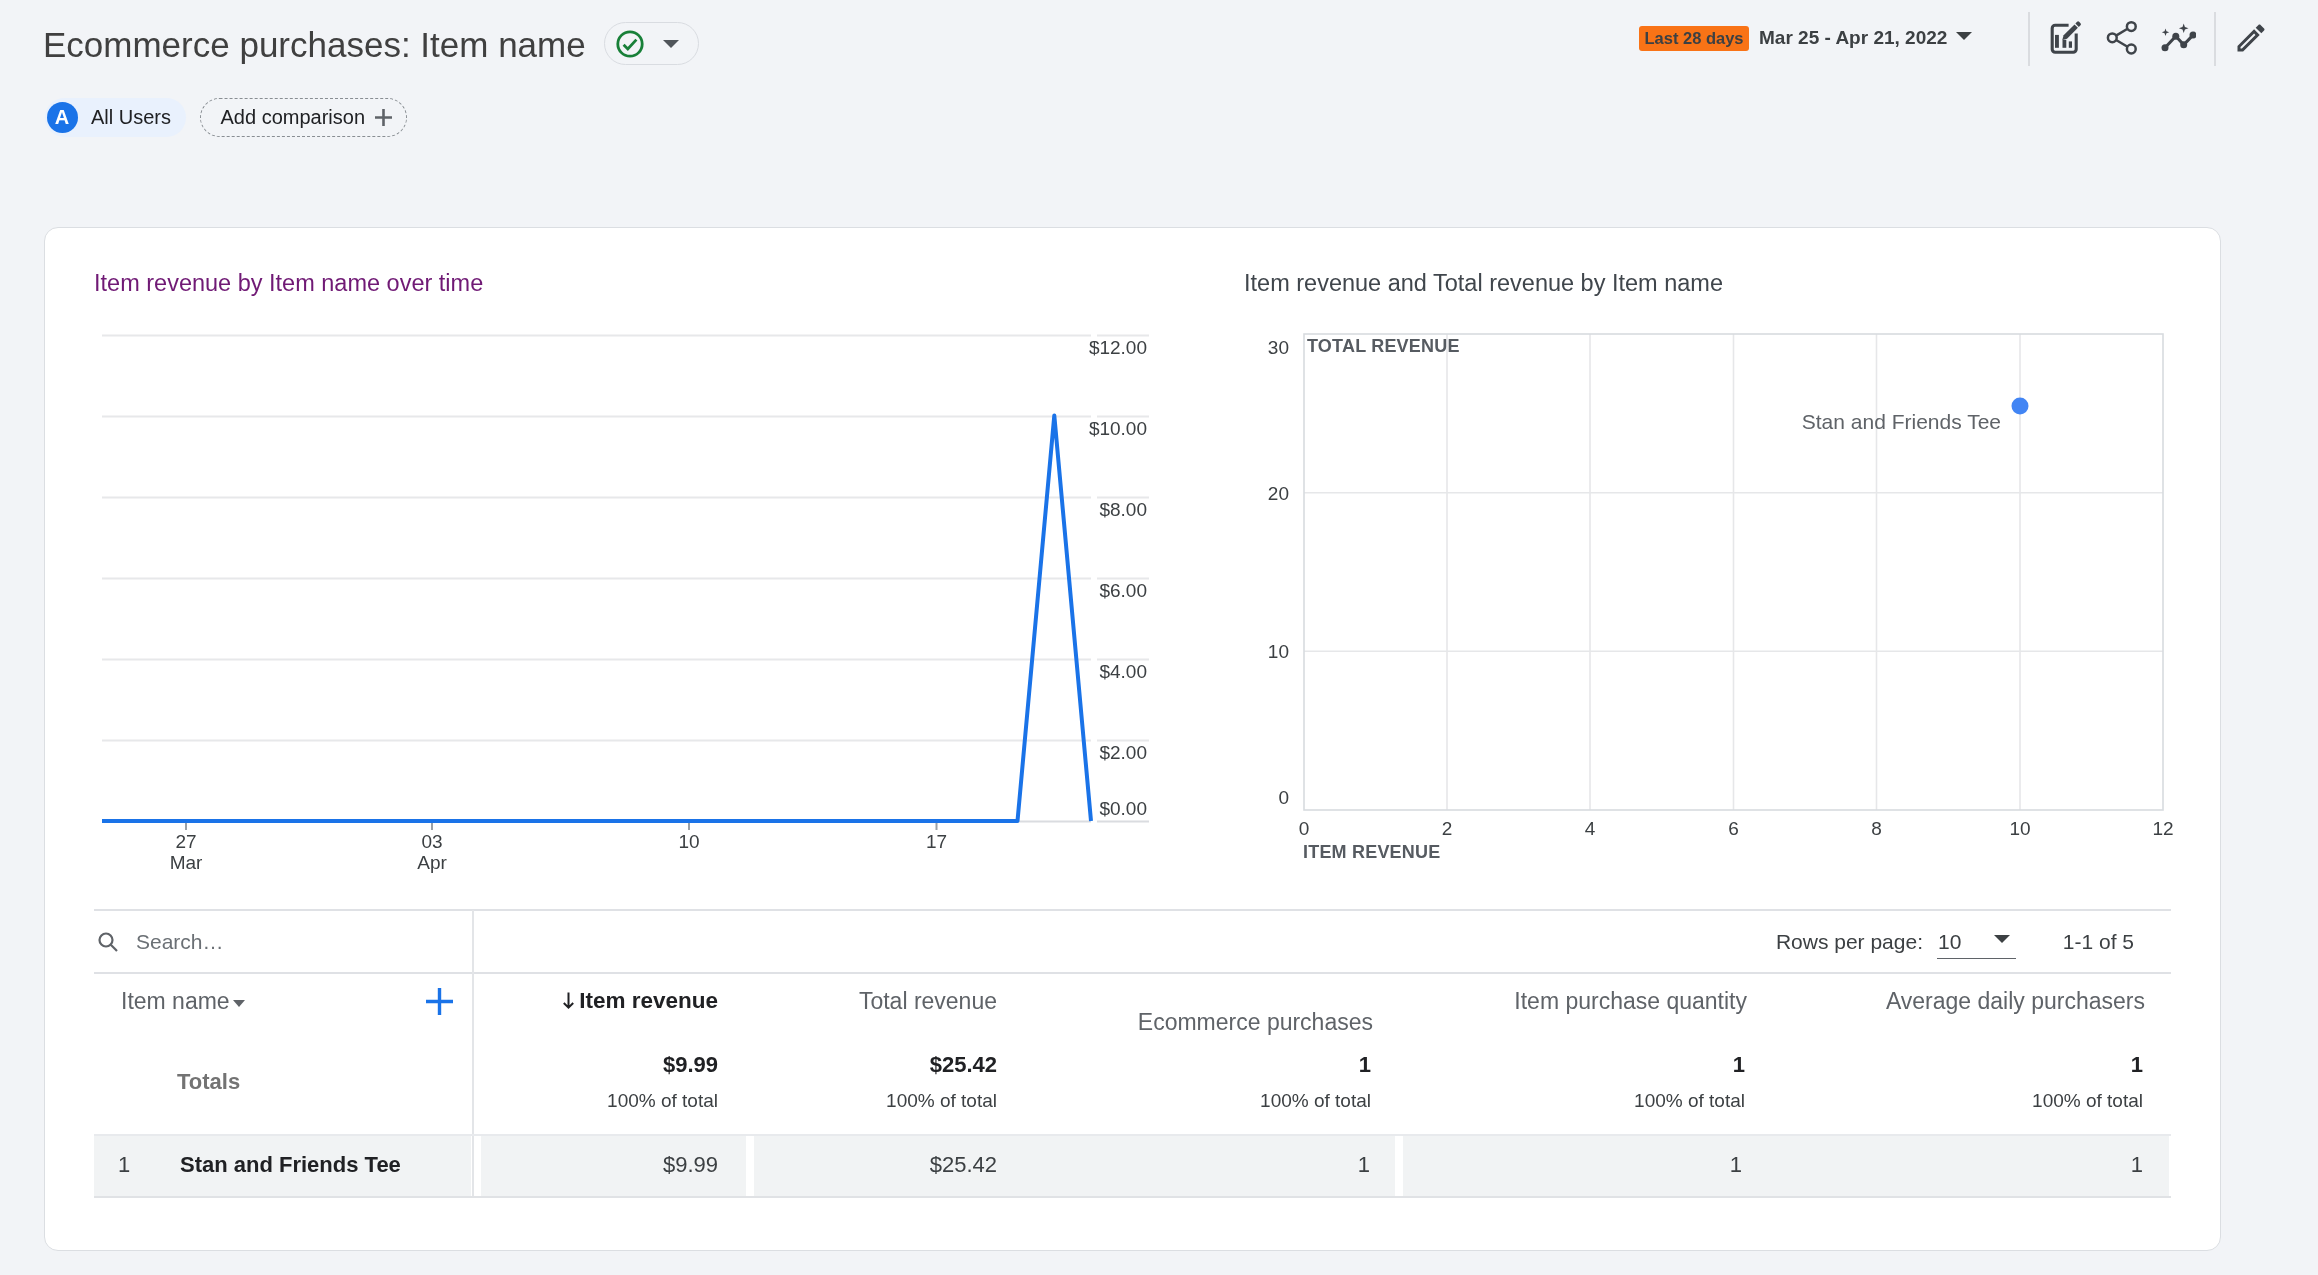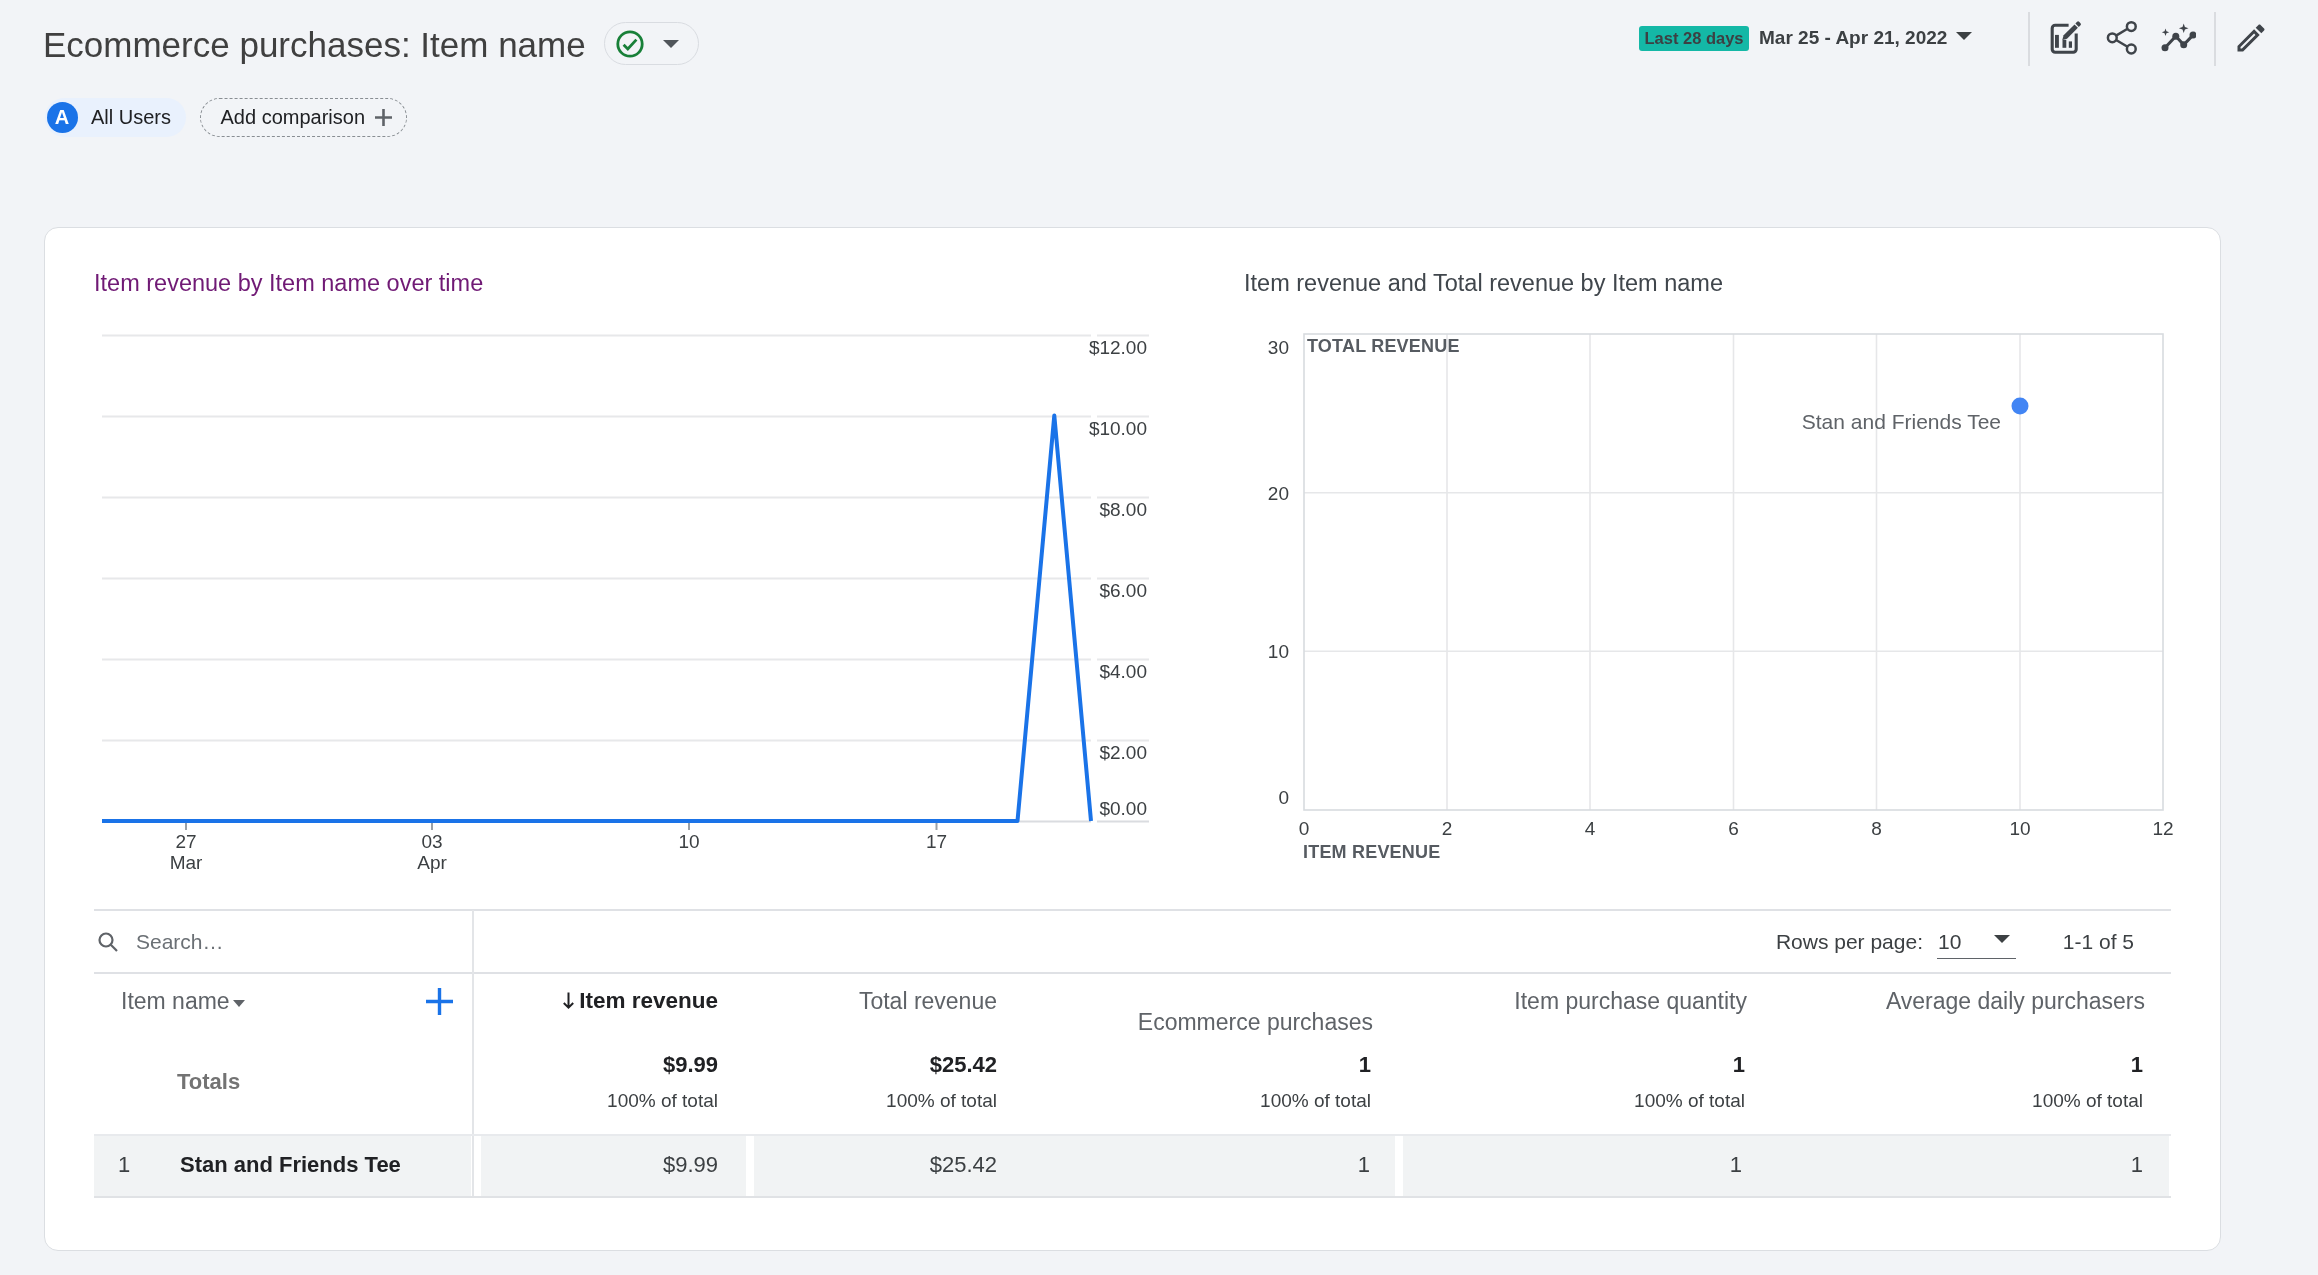--- a/index.html
+++ b/index.html
@@ -24,21 +24,21 @@
   <div class="abs" style="left:46px; top:0; height:38.5px; line-height:38.5px; font-size:20px; color:#202124;">All Users</div>
 </div>
 
 <div class="abs" style="left:200px; top:98px; width:207px; height:38.5px; border:1.5px dashed #898e93; border-radius:19.5px;">
   <div class="abs" style="left:19.5px; top:0; height:36px; line-height:36px; font-size:20px; color:#202124;">Add comparison</div>
   <svg class="abs" style="left:172.5px; top:8.5px;" width="19" height="19" viewBox="0 0 19 19">
     <path d="M9.5 1 V18 M1 9.5 H18" stroke="#5f6368" stroke-width="2.6"></path>
   </svg>
 </div>
 
-<div class="abs" style="left:1639px; top:25.5px; width:110px; height:25px; background:#14b8a6; border-radius:3px; text-align:center; line-height:25px; font-size:16.5px; font-weight:bold; color:#3c4043;">Last 28 days</div>
+<div class="abs" style="left:1639px; top:25.5px; width:110px; height:25px; background:#f97316; border-radius:3px; text-align:center; line-height:25px; font-size:16.5px; font-weight:bold; color:#3c4043;">Last 28 days</div>
 <div class="abs" style="left:1759px; top:25px; height:26px; line-height:26px; font-size:19px; font-weight:bold; color:#3c4043;">Mar 25 - Apr 21, 2022</div>
 <div class="abs" style="left:1956px; top:32px; width:0; height:0; border-left:8px solid transparent; border-right:8px solid transparent; border-top:8.6px solid #3c4043;"></div>
 
 <div class="abs" style="left:2028px; top:12px; width:1.5px; height:54px; background:#dadce0;"></div>
 <svg class="abs" style="left:2047px; top:20px;" width="36" height="36" viewBox="0 0 36 36">
   <path d="M21.6 5.2 H8.2 A3 3 0 0 0 5.2 8.2 V29.2 A3 3 0 0 0 8.2 32.2 H26.2 A3 3 0 0 0 29.2 29.2 V13.6" fill="none" stroke="#3f444a" stroke-width="3.1"></path>
   <rect x="8" y="14.9" width="3.9" height="12.9" fill="#3f444a"></rect>
   <rect x="15.5" y="19.8" width="3.8" height="8" fill="#3f444a"></rect>
   <rect x="21.8" y="21.4" width="3.2" height="6.4" fill="#3f444a"></rect>
   <path d="M16.6 15.3 L27.5 4.4 L30.9 7.8 L20 18.7 L15.3 19.9 Z" fill="#3f444a"></path>

